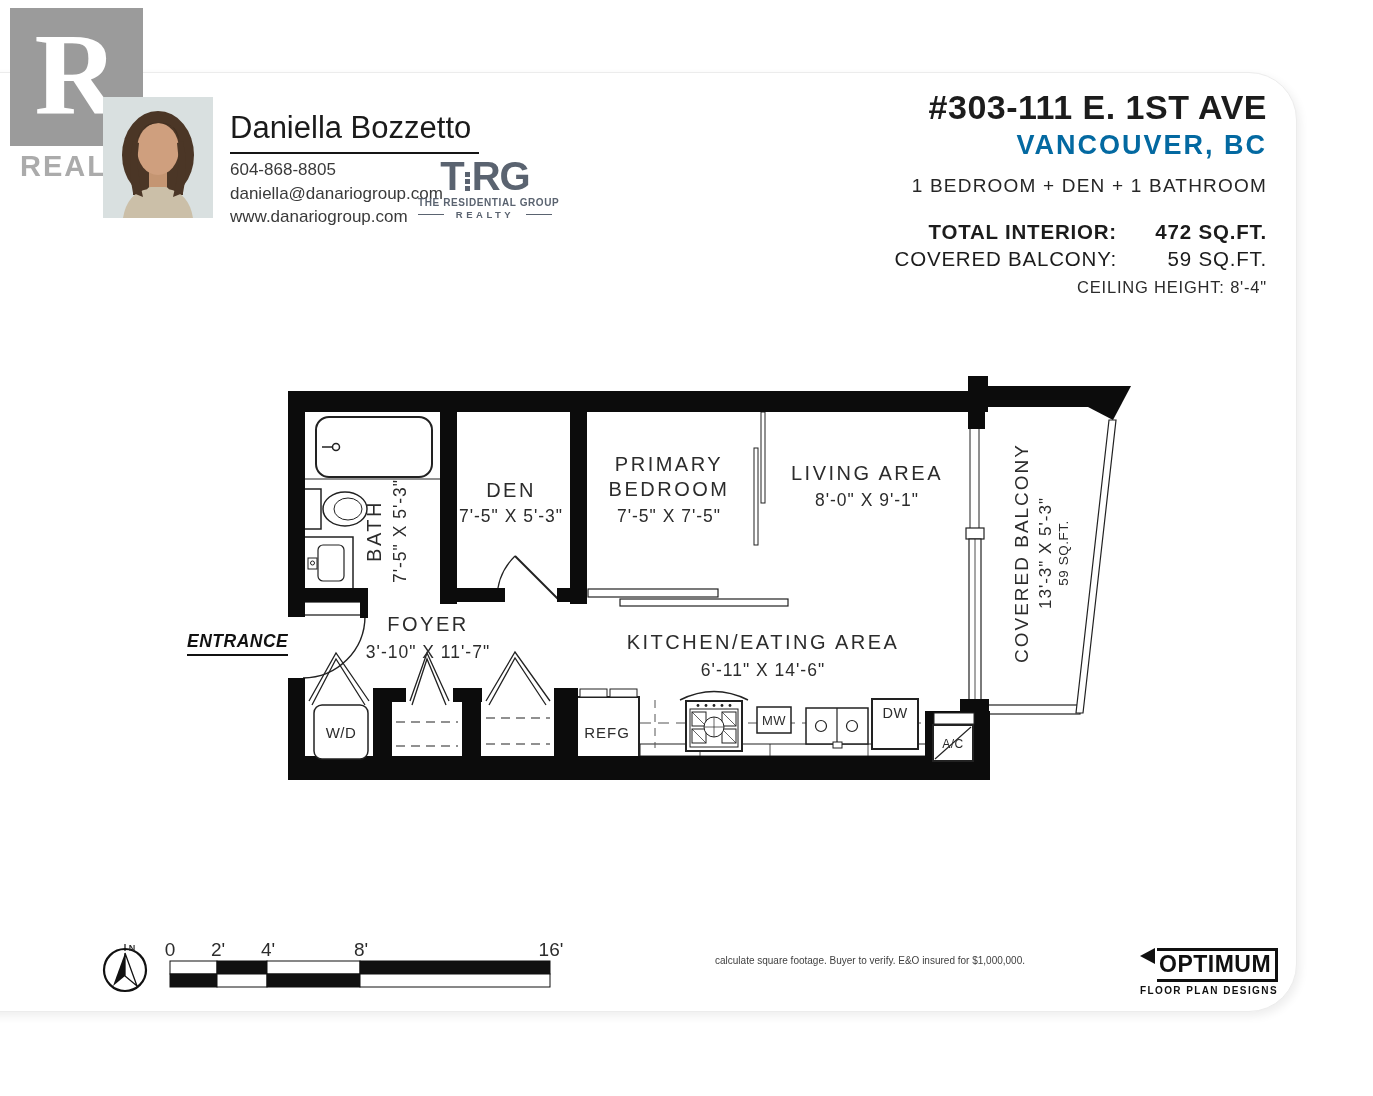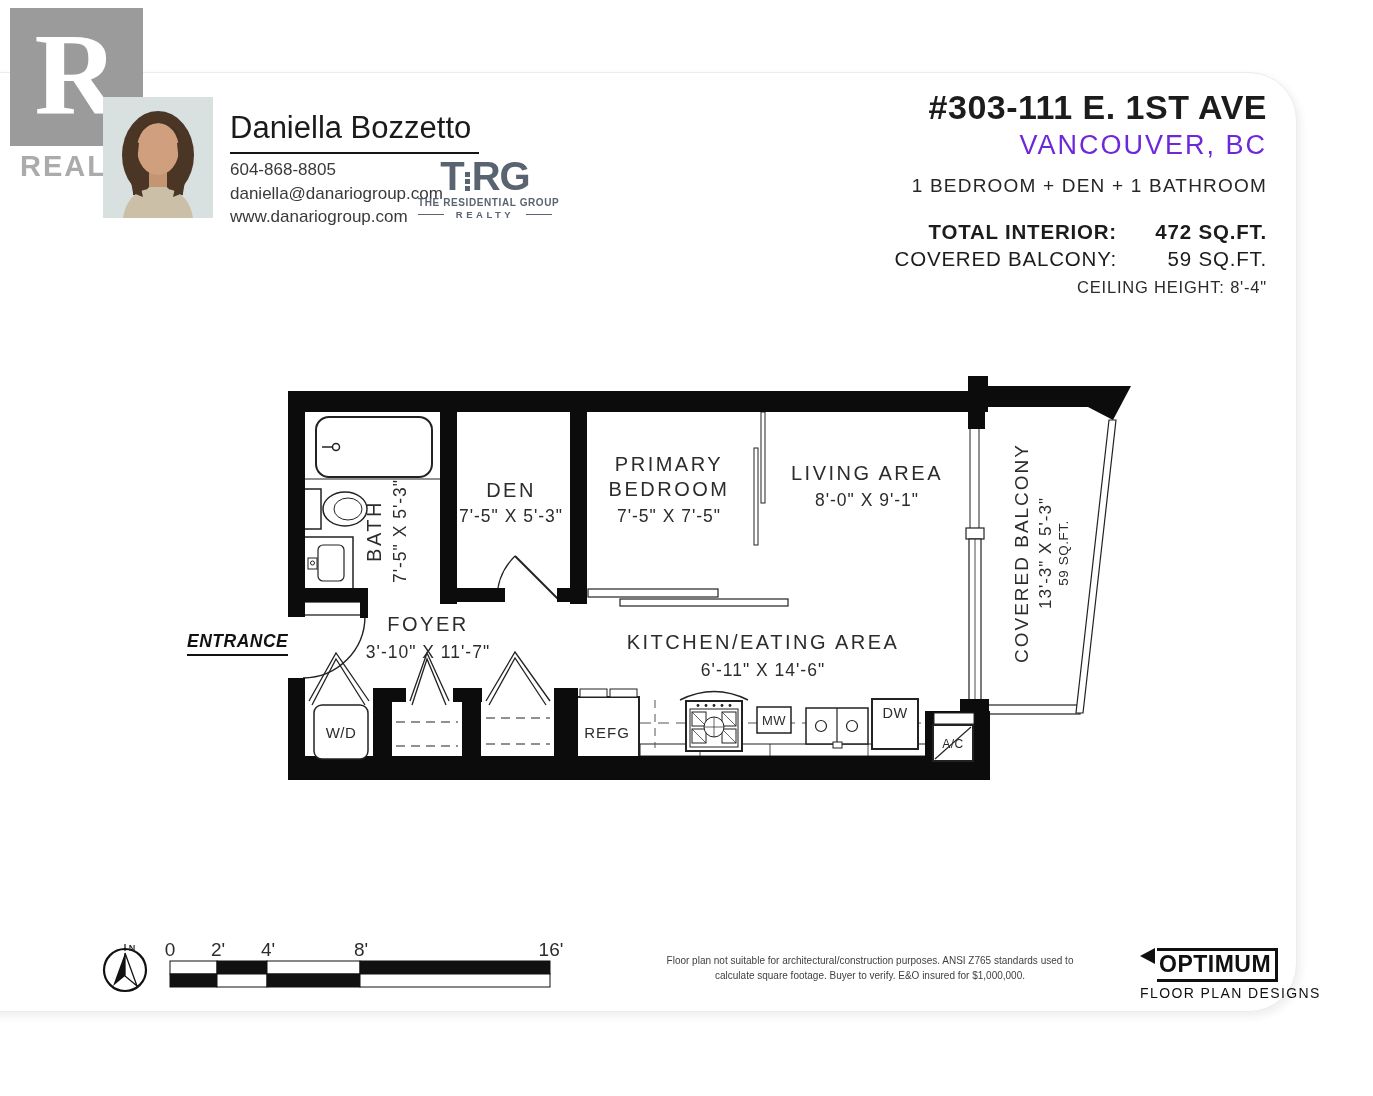--- a/index.html
+++ b/index.html
@@ -29,21 +29,21 @@
   .trg-glyph .big { font-size:40px; font-weight:700; line-height:1; letter-spacing:-1px; }
   .trg-dots { display:flex; flex-direction:column; gap:2px; margin:0 2px 5px 1px; }
   .trg-dots i { width:5px; height:5px; background:#5a6370; }
   .trg-line1 { font-size:10px; font-weight:700; letter-spacing:0.6px; margin-top:1px; white-space:nowrap; }
   .trg-line2 { display:flex; align-items:center; gap:12px; margin-top:1px; }
   .trg-line2 .rule { flex:1; height:1.5px; background:#5a6370; }
   .trg-line2 .txt { font-size:9.5px; font-weight:700; letter-spacing:3.5px; }
 
   .addr { position:absolute; right:106px; top:88px; text-align:right; color:#1c1c1c; }
   .addr-l1 { font-size:34px; font-weight:800; letter-spacing:0.5px; }
-  .addr-l2 { font-size:27px; font-weight:400; letter-spacing:2px; margin-top:3px; color:#6d28d9; }
+  .addr-l2 { font-size:27px; font-weight:700; letter-spacing:2px; margin-top:3px; color:#0369a1; }
   .addr-sum { font-size:19px; letter-spacing:1.2px; margin-top:14px; color:#262626; }
   .stats { margin-top:23px; display:grid; grid-template-columns:auto 150px; row-gap:3px; justify-content:end; }
   .stats .lab, .stats .val { font-size:20.5px; letter-spacing:0.8px; text-align:right; }
   .stats .bold { font-weight:700; }
   .ceiling { font-size:16.5px; letter-spacing:0.8px; margin-top:7px; color:#2b2b2b; }
 
   .entrance { position:absolute; left:187px; top:631px; z-index:4;font-style:italic; }
   .entrance span { font-size:17.5px; font-weight:700; letter-spacing:0.5px; color:#111;
                    border-bottom:2px solid #111; padding-bottom:3px; }
 
@@ -51,21 +51,21 @@
 
   
   .disclaimer { position:absolute; left:620px; top:953px; width:500px; text-align:center;
                 font-size:10px; line-height:1.5; color:#3f3f3f; z-index:4; }
   .optimum { position:absolute; left:1140px; top:948px; z-index:4; color:#101010; }
   .opt-row { display:flex; align-items:flex-start; }
   .opt-pencil { width:0; height:0; border-top:8px solid transparent; border-bottom:8px solid transparent;
                 border-right:15px solid #101010; margin-right:2px; }
   .opt-name { font-size:23px; font-weight:800; letter-spacing:0.5px; line-height:1.1;
               border:3.5px solid #101010; border-left:none; padding:1px 4px 2px 2px; }
-  .opt-sub { font-size:14px; font-weight:400; letter-spacing:1.4px; margin-top:3px; white-space:nowrap; }
+  .opt-sub { font-size:10px; font-weight:700; letter-spacing:1.4px; margin-top:3px; white-space:nowrap; }
 
   svg text { font-family:"Liberation Sans", sans-serif; fill:#2c2c2c; }
 </style>
 </head>
 <body>
 
 <div class="stage">
   <div class="card"></div>
 
   <div class="realtor-logo">
@@ -316,21 +316,20 @@
         <text x="170" y="956" font-size="19" text-anchor="middle">0</text>
         <text x="218" y="956" font-size="19" text-anchor="middle">2'</text>
         <text x="268" y="956" font-size="19" text-anchor="middle">4'</text>
         <text x="361" y="956" font-size="19" text-anchor="middle">8'</text>
         <text x="551" y="956" font-size="19" text-anchor="middle">16'</text>
       </g>
     </g>
   </svg>
 
   <div class="disclaimer">
-    <div>Floor plan not suitable for architectural/construction purposes. ANSI Z765 standards used to</div>
     <div>calculate square footage. Buyer to verify.  E&amp;O insured for $1,000,000.</div>
   </div>
 
   <div class="optimum">
     <div class="opt-row">
       <span class="opt-pencil"></span>
       <span class="opt-name">OPTIMUM</span>
     </div>
     <div class="opt-sub">FLOOR PLAN DESIGNS</div>
   </div>

